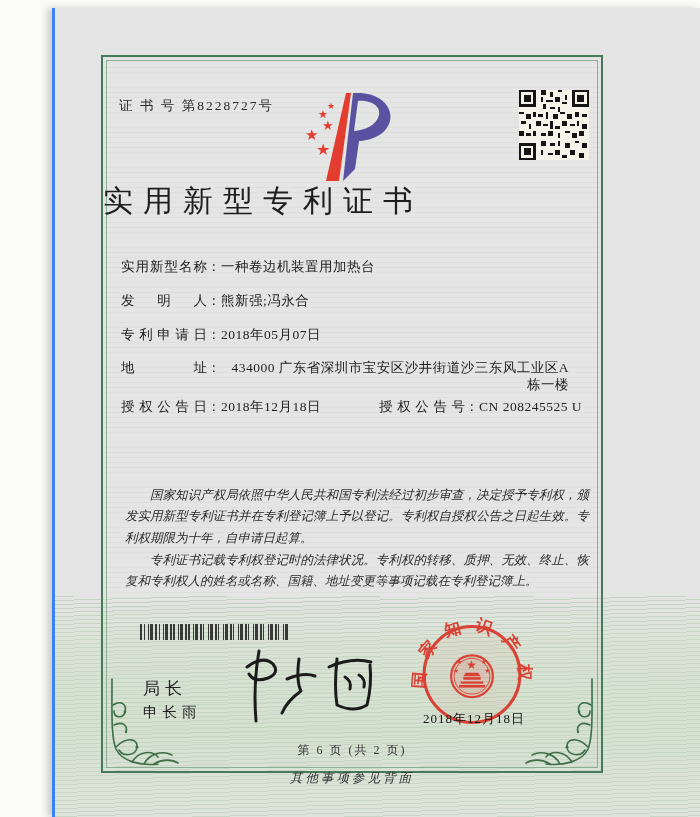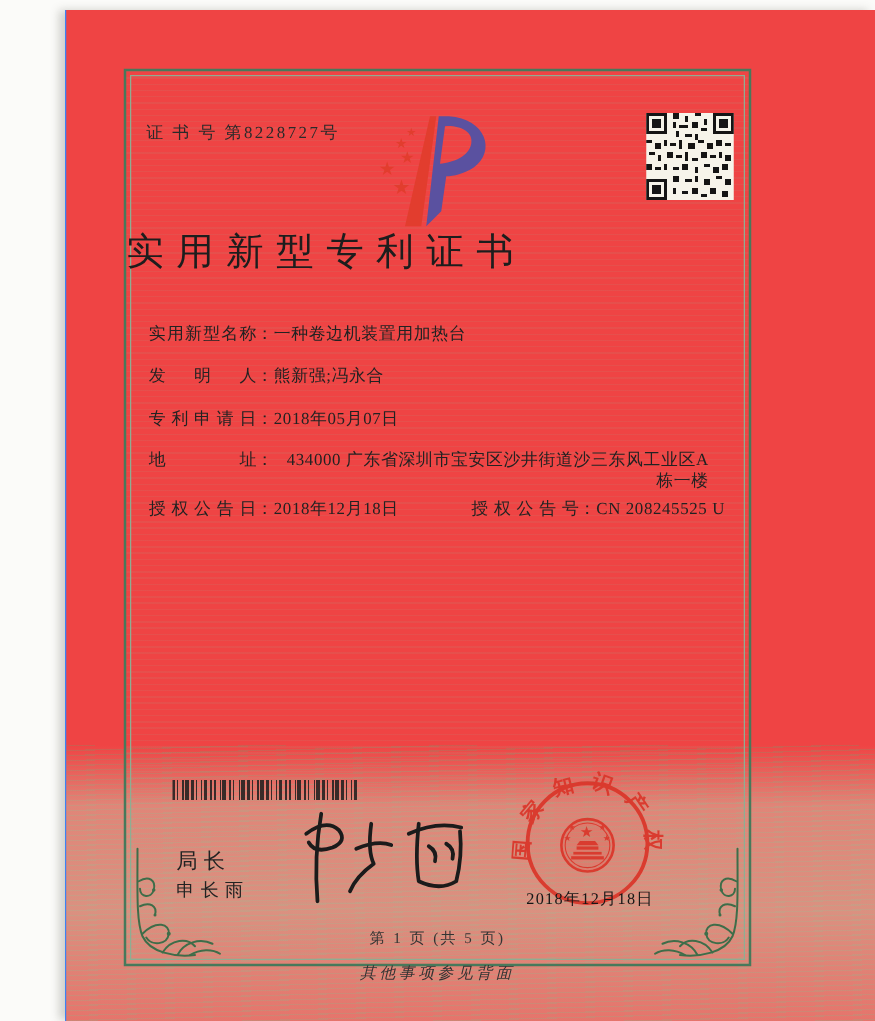--- a/index.html
+++ b/index.html
@@ -2,22 +2,22 @@
 <html><head>
 <meta charset="utf-8">
 <style>
   * { margin:0; padding:0; box-sizing:border-box; }
   body { font-family:"Liberation Serif","DejaVu Serif",serif; background:#ffffff; }
   .scan { position:relative; width:700px; height:817px; background:#fbfbf9; overflow:hidden; }
 
   
   .paper {
     position:absolute; left:52px; top:8px; right:0; bottom:0;
-    background:#ef4444;
-    border-left:1px solid #3b82f6;
+    background:#e5e5e5;
+    border-left:3px solid #3b82f6;
     box-shadow:-5px 0 7px rgba(90,90,80,.28);
   }
   
   .green-wash {
     position:absolute; left:0; right:0; top:588px; bottom:0; z-index:0; pointer-events:none;
     background:
       linear-gradient(180deg, rgba(208,226,197,0) 0%, rgba(203,224,192,.42) 22%, rgba(198,221,188,.5) 60%, rgba(208,227,198,.3) 100%),
       repeating-linear-gradient(178.5deg, rgba(108,158,108,.26) 0 1px, rgba(0,0,0,0) 1px 4px);
   }
 
@@ -136,20 +136,24 @@
           <span class="f-label">专利申请日</span><span class="f-colon">：</span><span class="f-val">2018年05月07日</span>
         </div>
         <div class="f-row addr">
           <span class="f-label">地址</span><span class="f-colon">：</span><span class="f-val">434000 广东省深圳市宝安区沙井街道沙三东风工业区A栋一楼</span>
         </div>
         <div class="f-row grant">
           <span class="f-label">授权公告日</span><span class="f-colon">：</span><span class="gv">2018年12月18日</span><span class="f-label">授权公告号</span><span class="f-colon">：</span><span class="f-val">CN 208245525 U</span>
         </div>
       </div>
 
+      <div class="body-text">
+        <p>国家知识产权局依照中华人民共和国专利法经过初步审查，决定授予专利权，颁发实用新型专利证书并在专利登记簿上予以登记。专利权自授权公告之日起生效。专利权期限为十年，自申请日起算。</p>
+        <p>专利证书记载专利权登记时的法律状况。专利权的转移、质押、无效、终止、恢复和专利权人的姓名或名称、国籍、地址变更等事项记载在专利登记簿上。</p>
+      </div>
 
       <div class="barcode"></div>
 
       <div class="director-title">局长</div>
       <div class="director-name">申长雨</div>
 
       <svg class="signature" viewBox="0 0 160 82">
         <g fill="none" stroke="#1b1b1b" stroke-width="3" stroke-linecap="round" stroke-linejoin="round">
           <path d="M22,22 q16,-12 26,-3 q7,9 -5,14 q-14,5 -19,-4"></path>
           <path d="M34,6 q-6,34 -3,70"></path>
@@ -181,21 +185,21 @@
           <g fill="#da362a">
             <path d="M60,68 h20 l-3,-4 h-14 z"></path>
             <rect x="60" y="69" width="20" height="3"></rect>
             <rect x="57" y="74" width="26" height="2.5"></rect>
             <rect x="55" y="78" width="30" height="3"></rect>
           </g>
         </g>
       </svg>
       <div class="seal-date">2018年12月18日</div>
 
-      <div class="page-info">第 1 页 (共 5 页)</div>
+      <div class="page-info">第 6 页 (共 2 页)</div>
 
       <svg class="orn orn-left" viewBox="0 0 80 95">
         <g fill="none" stroke="#3e6d49" stroke-width="1.6" stroke-linecap="round">
           <path d="M6,6 C6,40 5,64 10,76 C16,89 36,93 52,91"></path>
           <path d="M10,74 C21,63 32,66 31,74 C30,83 17,84 13,77"></path>
           <path d="M7,32 C15,27 21,31 19,39 C17,46 8,45 8,38"></path>
           <path d="M8,52 C16,48 22,52 20,59"></path>
           <path d="M26,89 C33,78 46,77 52,84"></path>
           <path d="M38,91 C43,81 56,77 66,82"></path>
           <path d="M48,91 C56,86 66,86 72,90"></path>

